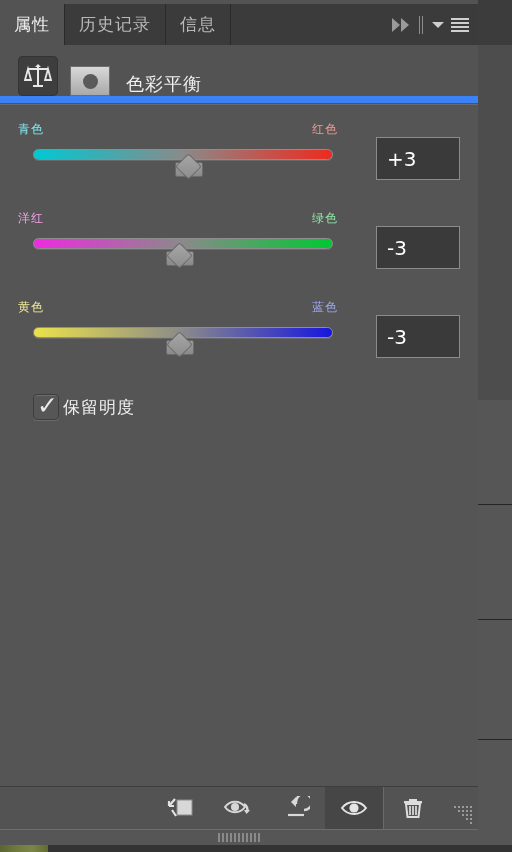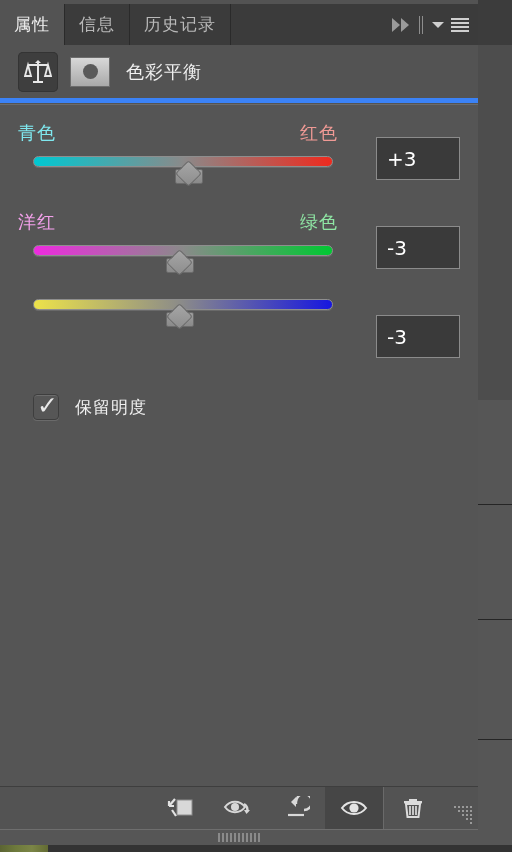--- a/index.html
+++ b/index.html
@@ -32,21 +32,21 @@
   .chev { width: 0; height: 0; border-top: 7px solid transparent; border-bottom: 7px solid transparent;
           border-left: 8px solid #9a9a9a; }
   .vbar { width: 1px; height: 18px; background: #8d8d8d; box-shadow: 3px 0 0 #8d8d8d; margin: 0 5px 0 3px; }
   .menu-caret { width: 0; height: 0; border-left: 6px solid transparent; border-right: 6px solid transparent;
                 border-top: 6px solid #cfcfcf; }
   .hamburger { display: flex; flex-direction: column; gap: 2px; }
   .hamburger i { display: block; width: 18px; height: 2px; background: #cfcfcf; }
 
   
   .adj-header { position: absolute; left: 0; top: 45px; width: 478px; height: 58px; background: #535353;
-                display: flex; align-items: center; border-bottom: 5px solid #3b82f6; }
+                display: flex; align-items: flex-end; border-bottom: 7px solid #3b82f6; }
   .adj-icon { width: 40px; height: 40px; margin-left: 18px; background: #3e3e3e; border-radius: 5px;
               display: flex; align-items: center; justify-content: center; box-shadow: inset 0 0 0 1px #343434; }
   .mask-thumb { width: 40px; height: 30px; margin-left: 12px; border: 1px solid #6d6d6d;
                 background: linear-gradient(180deg, #d8d8d8 0%, #a9a9a9 100%);
                 display: flex; align-items: center; justify-content: center; }
   .mask-dot { width: 15px; height: 15px; border-radius: 50%; background: #5a5a5a; }
   .adj-title { margin-left: 16px; font-size: 18px; color: #f0f0f0; letter-spacing: 1px; }
 
   
   .content { position: absolute; left: 0; top: 104px; width: 478px; height: 682px; background: #555555;
@@ -62,42 +62,42 @@
   .select-arrows { position: absolute; right: 11px; top: 50%; transform: translateY(-50%);
                    display: flex; flex-direction: column; gap: 3px; }
   .sa-up { width: 0; height: 0; border-left: 5px solid transparent; border-right: 5px solid transparent;
            border-bottom: 6px solid #f0f0f0; }
   .sa-dn { width: 0; height: 0; border-left: 5px solid transparent; border-right: 5px solid transparent;
            border-top: 6px solid #f0f0f0; }
 
   
   .slider-group { position: relative; margin: 16px 0 0 0; height: 73px; }
   .sg-labels { display: flex; justify-content: space-between; width: 320px; margin-left: 18px; }
-  .sg-label { font-size: 18px; letter-spacing: 1px; }
+  .sg-label { font-size: 12px; letter-spacing: 1px; }
   .sg-track-wrap { position: relative; width: 300px; height: 12px; margin: 11px 0 0 33px; }
   .sg-track { position: absolute; left: 0; top: 0; width: 300px; height: 11px; border-radius: 6px;
               border: 1px solid #8e8e8e; box-shadow: 0 1px 0 rgba(255,255,255,.12); }
   .sg-knob { position: absolute; top: 8px; width: 26px; height: 20px; margin-left: -13px; }
   .sg-knob::before { content: ""; position: absolute; left: 0; bottom: 0; width: 26px; height: 13px;
                      background: linear-gradient(180deg, #9e9e9e, #8a8a8a); border: 1px solid #6b6b6b;
                      border-radius: 2px; }
   .sg-knob::after { content: ""; position: absolute; left: 4px; top: 0; width: 17px; height: 17px;
                     background: linear-gradient(135deg, #a6a6a6, #8d8d8d); border: 1px solid #6b6b6b;
                     transform: rotate(45deg); border-radius: 3px; }
   .value-box { position: absolute; right: 18px; width: 84px; height: 43px; background: #3a3a3a;
                border: 1px solid #8b8b8b; display: flex; align-items: center; }
   .value-text { font-size: 20px; color: #ffffff; margin-left: 10px; }
 
   
   .cb-row { display: flex; align-items: center; margin: 22px 0 0 33px; }
   .cb-box { width: 26px; height: 26px; border-radius: 4px; background: #565656; border: 1px solid #3e3e3e;
             box-shadow: inset 0 1px 0 #6c6c6c, 0 1px 0 #6a6a6a; position: relative; }
   .cb-check { position: absolute; left: 3px; top: -2px; font-size: 25px; color: #e9e9e9; line-height: 26px;
               font-family: "DejaVu Sans", sans-serif; }
-  .cb-label { font-size: 17px; color: #f0f0f0; margin-left: 16px; letter-spacing: 1px; }
+  .cb-label { font-size: 17px; color: #f0f0f0; margin-left: 4px; letter-spacing: 1px; }
 
   
   .toolbar { position: absolute; left: 0; top: 786px; width: 478px; height: 43px; background: #535353;
              border-top: 1px solid #3e3e3e; display: flex; align-items: center; justify-content: flex-end; }
   .tb-btn { width: 58px; height: 43px; display: flex; align-items: center; justify-content: center;
             color: #d6d6d6; }
   .tb-btn.active { background: #464646; }
   .tb-sep { width: 1px; height: 43px; background: #6a6a6a; }
   .grip { width: 36px; height: 43px; position: relative; }
   .grip i { position: absolute; width: 2px; height: 2px; background: #9a9a9a; }
@@ -130,24 +130,24 @@
     <div class="rail-seg" style="top:740px;height:112px;border-bottom:none;"></div>
   </div>
 
   <div class="panel">
 
     <div class="tabbar">
       <div class="tab active">
         <span>属性</span>
       </div>
       <div class="tab">
+        <span>历史记录</span>
+      </div>
+      <div class="tab">
         <span>信息</span>
-      </div>
-      <div class="tab">
-        <span>历史记录</span>
       </div>
       <div class="tab-spacer"></div>
       <div class="tabbar-ctl">
         <div class="chevrons">
           <span class="chev"></span>
             <span class="chev"></span>
         </div>
         <div class="vbar"></div>
         <div class="menu-caret"></div>
         <div class="hamburger">
@@ -202,20 +202,24 @@
         <div class="sg-track-wrap">
           <div class="sg-track" id="trk1" style="background: linear-gradient(90deg, rgb(239, 42, 224) 0%, rgb(138, 138, 138) 50%, rgb(0, 200, 50) 100%);"></div>
           <div class="sg-knob" id="knb1" style="left: 48.5%;"></div>
         </div>
         <div class="value-box" style="top:16px;">
           <span class="value-text">-3</span>
         </div>
       </div>
 
       <div class="slider-group">
+        <div class="sg-labels">
+          <span class="sg-label" style="color:#f0e99a;">黄色</span>
+          <span class="sg-label" style="color:#9fa8ef;">蓝色</span>
+        </div>
         <div class="sg-track-wrap">
           <div class="sg-track" id="trk2" style="background: linear-gradient(90deg, rgb(236, 226, 74) 0%, rgb(138, 138, 138) 50%, rgb(22, 22, 224) 100%);"></div>
           <div class="sg-knob" id="knb2" style="left: 48.8%;"></div>
         </div>
         <div class="value-box" style="top:16px;">
           <span class="value-text">-3</span>
         </div>
       </div>
 
       <div class="cb-row">

